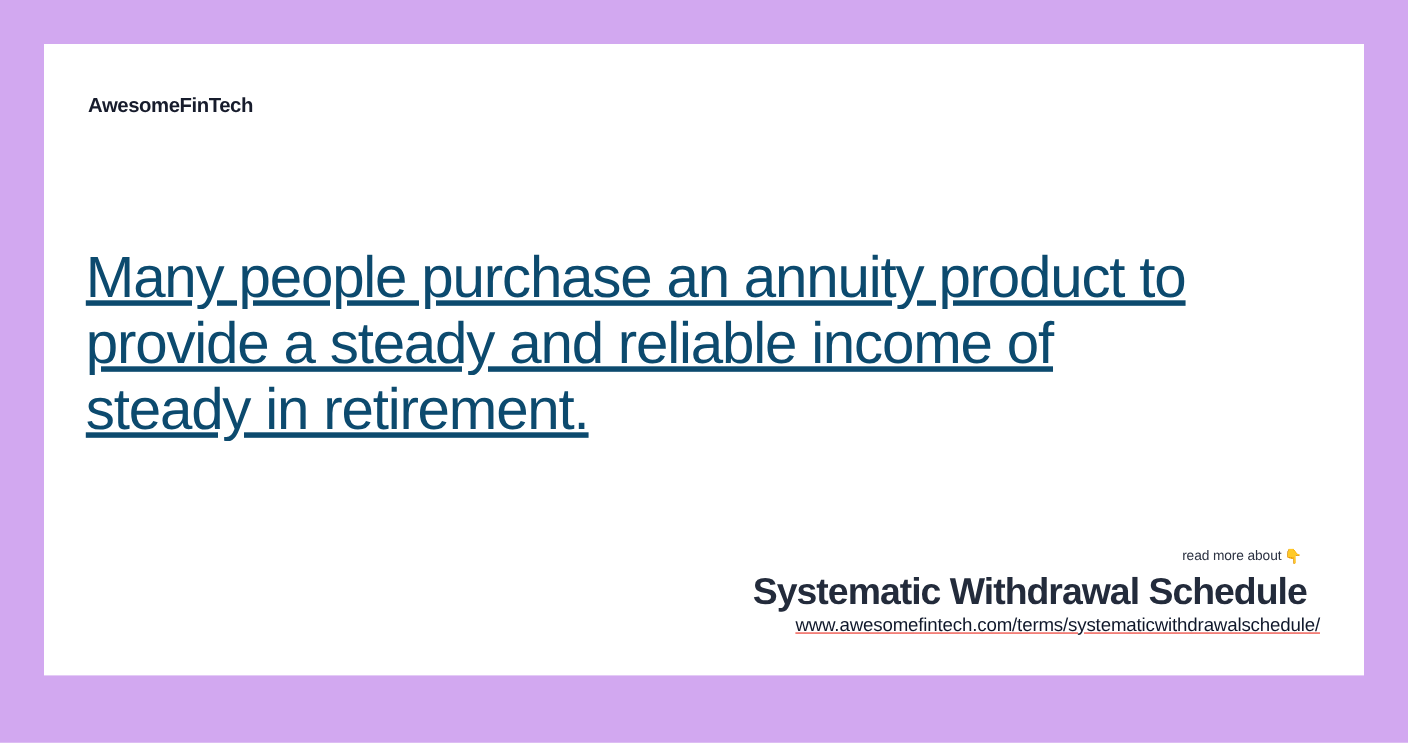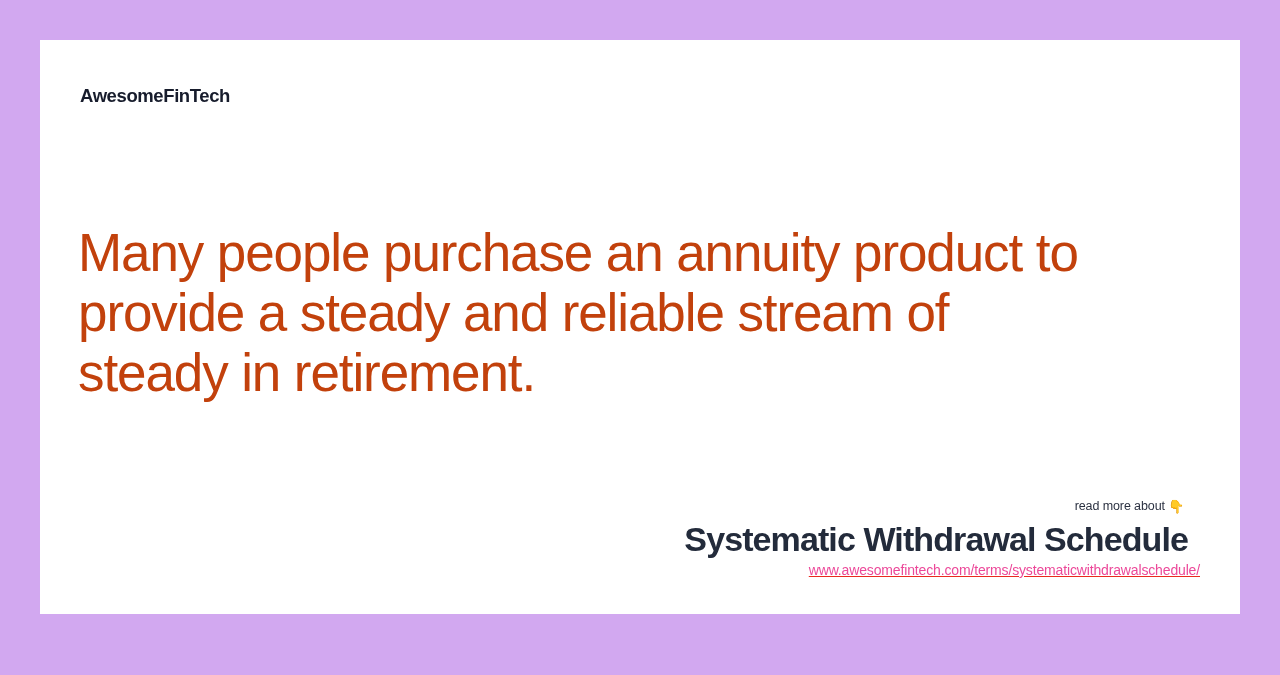--- a/index.html
+++ b/index.html
@@ -45,21 +45,22 @@
 
   .headline {
     position: absolute;
     left: 38px;
     top: 183px;
     width: 1120px;
     font-size: 53px;
     font-weight: 300;
     line-height: 60px;
     letter-spacing: -1.1px;
-    color: #c2410c;
+    color: #0c4a6e;
+    text-decoration: underline;
   }
   .headline .ln {
     display: block;
     white-space: nowrap;
   }
 
   .footer-block {
     position: absolute;
     right: 40px;
     bottom: 35px;
@@ -85,42 +86,42 @@
     font-size: 34px;
     font-weight: bold;
     letter-spacing: -0.9px;
     line-height: 40px;
     color: #232b3b;
     margin: 0 12px 2px 0;
     white-space: nowrap;
   }
 
   .term-url {
-    font-size: 14px;
+    font-size: 17px;
     line-height: 17px;
-    color: #ec4899;
+    color: #0f172a;
     text-decoration: underline;
     text-decoration-color: #ea2a1f;
     letter-spacing: -0.15px;
     white-space: nowrap;
     display: inline-block;
   }
 </style>
 </head>
 <body>
 
 <div class="stage">
 
   <div class="card">
 
     <div class="brand">AwesomeFinTech</div>
 
     <div class="headline">
       <span class="ln">Many people purchase an annuity product to</span>
-      <span class="ln">provide a steady and reliable stream of</span>
+      <span class="ln">provide a steady and reliable income of</span>
       <span class="ln">steady in retirement.</span>
     </div>
 
     <div class="footer-block">
 
       <div class="read-more">
         <span>read more about</span><span class="emoji">👇</span>
       </div>
 
       <div class="term-title">Systematic Withdrawal Schedule</div>

